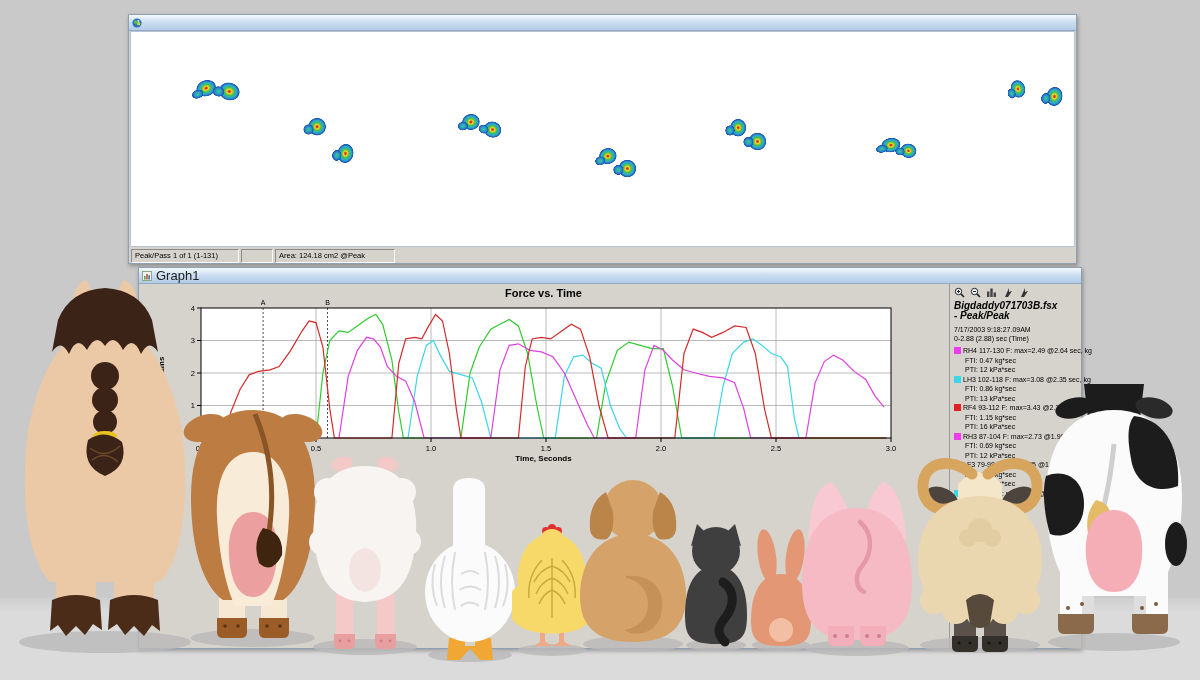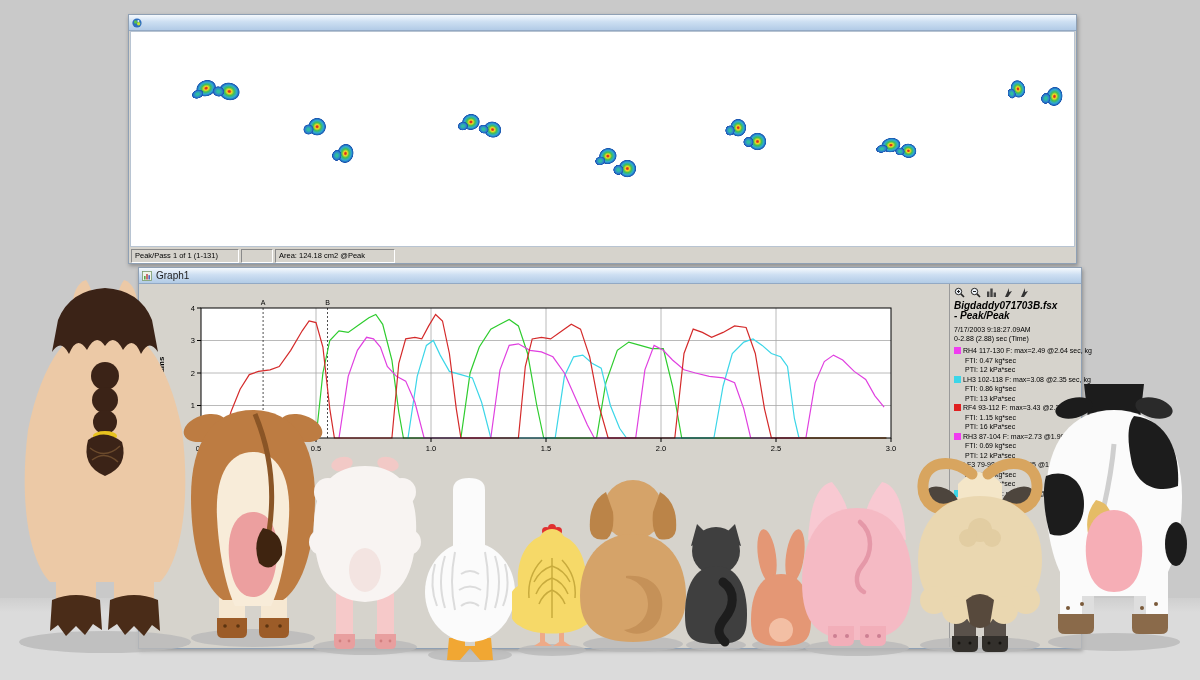--- a/index.html
+++ b/index.html
@@ -6,21 +6,21 @@
   #stage{position:relative;width:1200px;height:680px;background:#c9c9c9;overflow:hidden;
          font-family:"Liberation Sans",sans-serif;color:#000;}
   #floor{position:absolute;left:0;top:598px;width:1200px;height:82px;
          background:linear-gradient(#cfcfcf,#dbdbdb 14px);}
   
   .win{position:absolute;background:#d6d3cc;border:1px solid #8fa0b4;
        box-shadow:1px 2px 4px rgba(0,0,0,.3);}
   .titlebar{position:absolute;left:0;top:0;right:0;height:15px;
        background:linear-gradient(#f5f9fd,#cddff2 45%,#b2cbe6);
        border-bottom:1px solid #93a9c4;display:flex;align-items:center;gap:4px;padding-left:3px;}
-  .titlebar .t-label{font-size:10px;color:#222;}
+  .titlebar .t-label{font-size:13px;color:#222;}
   .winicon{width:10px;height:10px;display:inline-block;}
   
   #scan-win{left:128px;top:14px;width:947px;height:248px;}
   #scan-content{position:absolute;left:1px;top:16px;right:1px;bottom:16px;background:#ffffff;
        border:1px solid #b8c4d2;}
   .paw{position:absolute;border-radius:46% 54% 50% 50%;
        background:radial-gradient(50% 50% at 46% 44%,#d8301e 7%,#f2d822 19%,#3fc053 37%,#2fa7d8 58%,#1a55b0 76%,rgba(26,85,176,0) 82%);}
   .paw::after{content:"";position:absolute;left:-24%;top:28%;width:60%;height:58%;
        border-radius:50% 40% 55% 45%;
        background:radial-gradient(50% 50%,#2fbf9f 18%,#2c84cf 52%,#1a50ae 74%,rgba(26,80,174,0) 80%);}
@@ -93,20 +93,21 @@
     <div class="titlebar">
       <svg class="winicon" viewBox="0 0 10 10">
         <rect x="0.5" y="0.5" width="9" height="9" fill="#eef4ea" stroke="#7a9a6a" stroke-width="0.8"></rect>
         <rect x="2" y="5" width="1.6" height="3.5" fill="#57a84e"></rect>
         <rect x="4.2" y="3" width="1.6" height="5.5" fill="#c24e4e"></rect>
         <rect x="6.4" y="4.2" width="1.6" height="4.3" fill="#4e6ac2"></rect>
       </svg>
       <span class="t-label">Graph1</span>
     </div>
 
+    <div id="chart-title">Force vs. Time</div>
     <svg id="chart-svg" width="740" height="170">
         <rect x="30" y="14" width="690" height="130" fill="#ffffff" stroke="none"></rect>
         <line x1="30" y1="111.5" x2="720" y2="111.5" stroke="#a8a8a8" stroke-width="0.8"></line>
         <line x1="30" y1="79" x2="720" y2="79" stroke="#a8a8a8" stroke-width="0.8"></line>
         <line x1="30" y1="46.5" x2="720" y2="46.5" stroke="#a8a8a8" stroke-width="0.8"></line>
         <line x1="145" y1="14" x2="145" y2="144" stroke="#a8a8a8" stroke-width="0.8"></line>
         <line x1="260" y1="14" x2="260" y2="144" stroke="#a8a8a8" stroke-width="0.8"></line>
         <line x1="375" y1="14" x2="375" y2="144" stroke="#a8a8a8" stroke-width="0.8"></line>
         <line x1="490" y1="14" x2="490" y2="144" stroke="#a8a8a8" stroke-width="0.8"></line>
         <line x1="605" y1="14" x2="605" y2="144" stroke="#a8a8a8" stroke-width="0.8"></line>
@@ -138,20 +139,21 @@
         <line x1="375" y1="144" x2="375" y2="148" stroke="#000" stroke-width="1"></line>
         <text x="375" y="157" font-size="7.5" text-anchor="middle" fill="#000">1.5</text>
         <line x1="490" y1="144" x2="490" y2="148" stroke="#000" stroke-width="1"></line>
         <text x="490" y="157" font-size="7.5" text-anchor="middle" fill="#000">2.0</text>
         <line x1="605" y1="144" x2="605" y2="148" stroke="#000" stroke-width="1"></line>
         <text x="605" y="157" font-size="7.5" text-anchor="middle" fill="#000">2.5</text>
         <line x1="720" y1="144" x2="720" y2="148" stroke="#000" stroke-width="1"></line>
         <text x="720" y="157" font-size="7.5" text-anchor="middle" fill="#000">3.0</text>
       </svg>
     <div id="ylabel">Force, Kilograms</div>
+    <div id="xlabel">Time, Seconds</div>
 
     <div id="side-panel">
       <div id="panel-toolbar">
         <svg width="11" height="11" viewBox="0 0 11 11">
           <circle cx="4.5" cy="4.5" r="3.2" fill="#eef4fa" stroke="#222" stroke-width="1"></circle>
           <line x1="6.9" y1="6.9" x2="10" y2="10" stroke="#222" stroke-width="1.6"></line>
           <line x1="3" y1="4.5" x2="6" y2="4.5" stroke="#222" stroke-width="1"></line>
           <line x1="4.5" y1="3" x2="4.5" y2="6" stroke="#222" stroke-width="1"></line>
         </svg>
         <svg width="11" height="11" viewBox="0 0 11 11">

